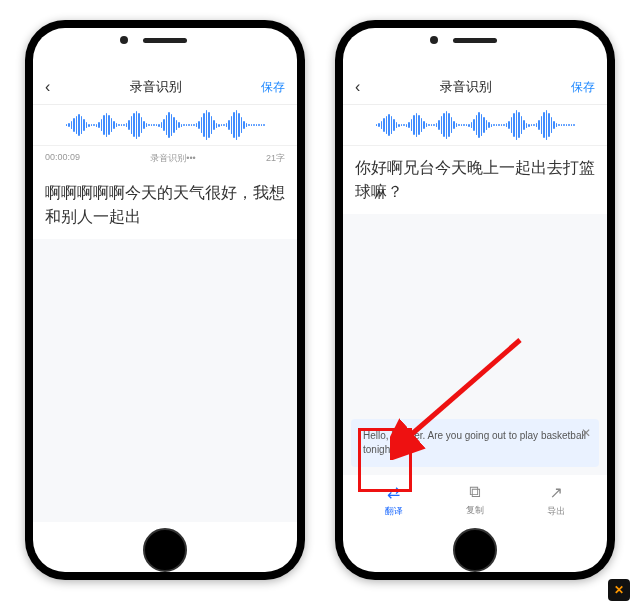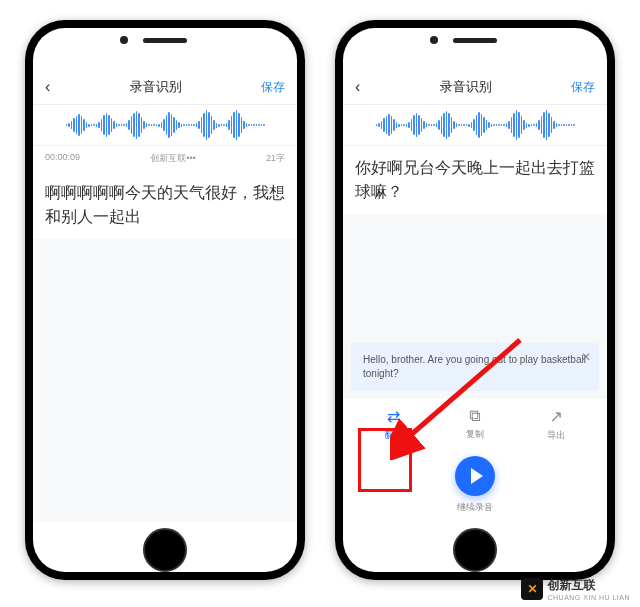--- a/index.html
+++ b/index.html
@@ -332,21 +332,21 @@
           <div class="wave-bar" style="height: 2px;"></div>
           <div class="wave-bar" style="height: 2px;"></div>
           <div class="wave-bar" style="height: 2px;"></div>
           <div class="wave-bar" style="height: 2px;"></div>
           <div class="wave-bar" style="height: 2px;"></div>
           <div class="wave-bar" style="height: 2px;"></div>
           <div class="wave-bar" style="height: 2px;"></div>
         </div>
       <div class="info-row">
         <span>00:00:09</span>
-        <span>创新互联•••</span>
+        <span>录音识别•••</span>
         <span>21字</span>
       </div>
       <div class="transcript">啊啊啊啊啊今天的天气很好，我想和别人一起出</div>
       <div class="spacer"></div>
     </div>
   </div>
   <div class="home-btn"></div>
 </div>
 
 <div class="phone">
@@ -454,40 +454,30 @@
         </div>
         <div class="action-item">
           <span class="action-icon">⧉</span>
           <span>复制</span>
         </div>
         <div class="action-item">
           <span class="action-icon">↗</span>
           <span>导出</span>
         </div>
       </div>
-      <div class="bottom-bar">
-        <div class="rec-btn">
-          <div class="play-icon"></div>
-        </div>
-        <div class="rec-label">继续录音</div>
-      </div>
     </div>
   </div>
   <div class="home-btn"></div>
 </div>
 
 <div class="highlight-box" style="left:358px; top:428px; width:48px; height:58px;"></div>
 <svg class="arrow-svg" style="left:390px; top:330px; width:150px; height:130px;">
   <defs>
     <marker id="arrowhead" markerWidth="10" markerHeight="8" refX="2" refY="4" orient="auto">
       <polygon points="0 0, 10 4, 0 8" fill="#e11"></polygon>
     </marker>
   </defs>
   <line x1="130" y1="10" x2="15" y2="110" stroke="#e11" stroke-width="5" marker-end="url(#arrowhead)"></line>
 </svg>
 
 <div class="watermark">
   <div class="watermark-logo">✕</div>
-  <div>
-    <div style="font-weight:600;">创新互联</div>
-    <div class="watermark-sub">CHUANG XIN HU LIAN</div>
-  </div>
 </div>
 
 </body></html>

